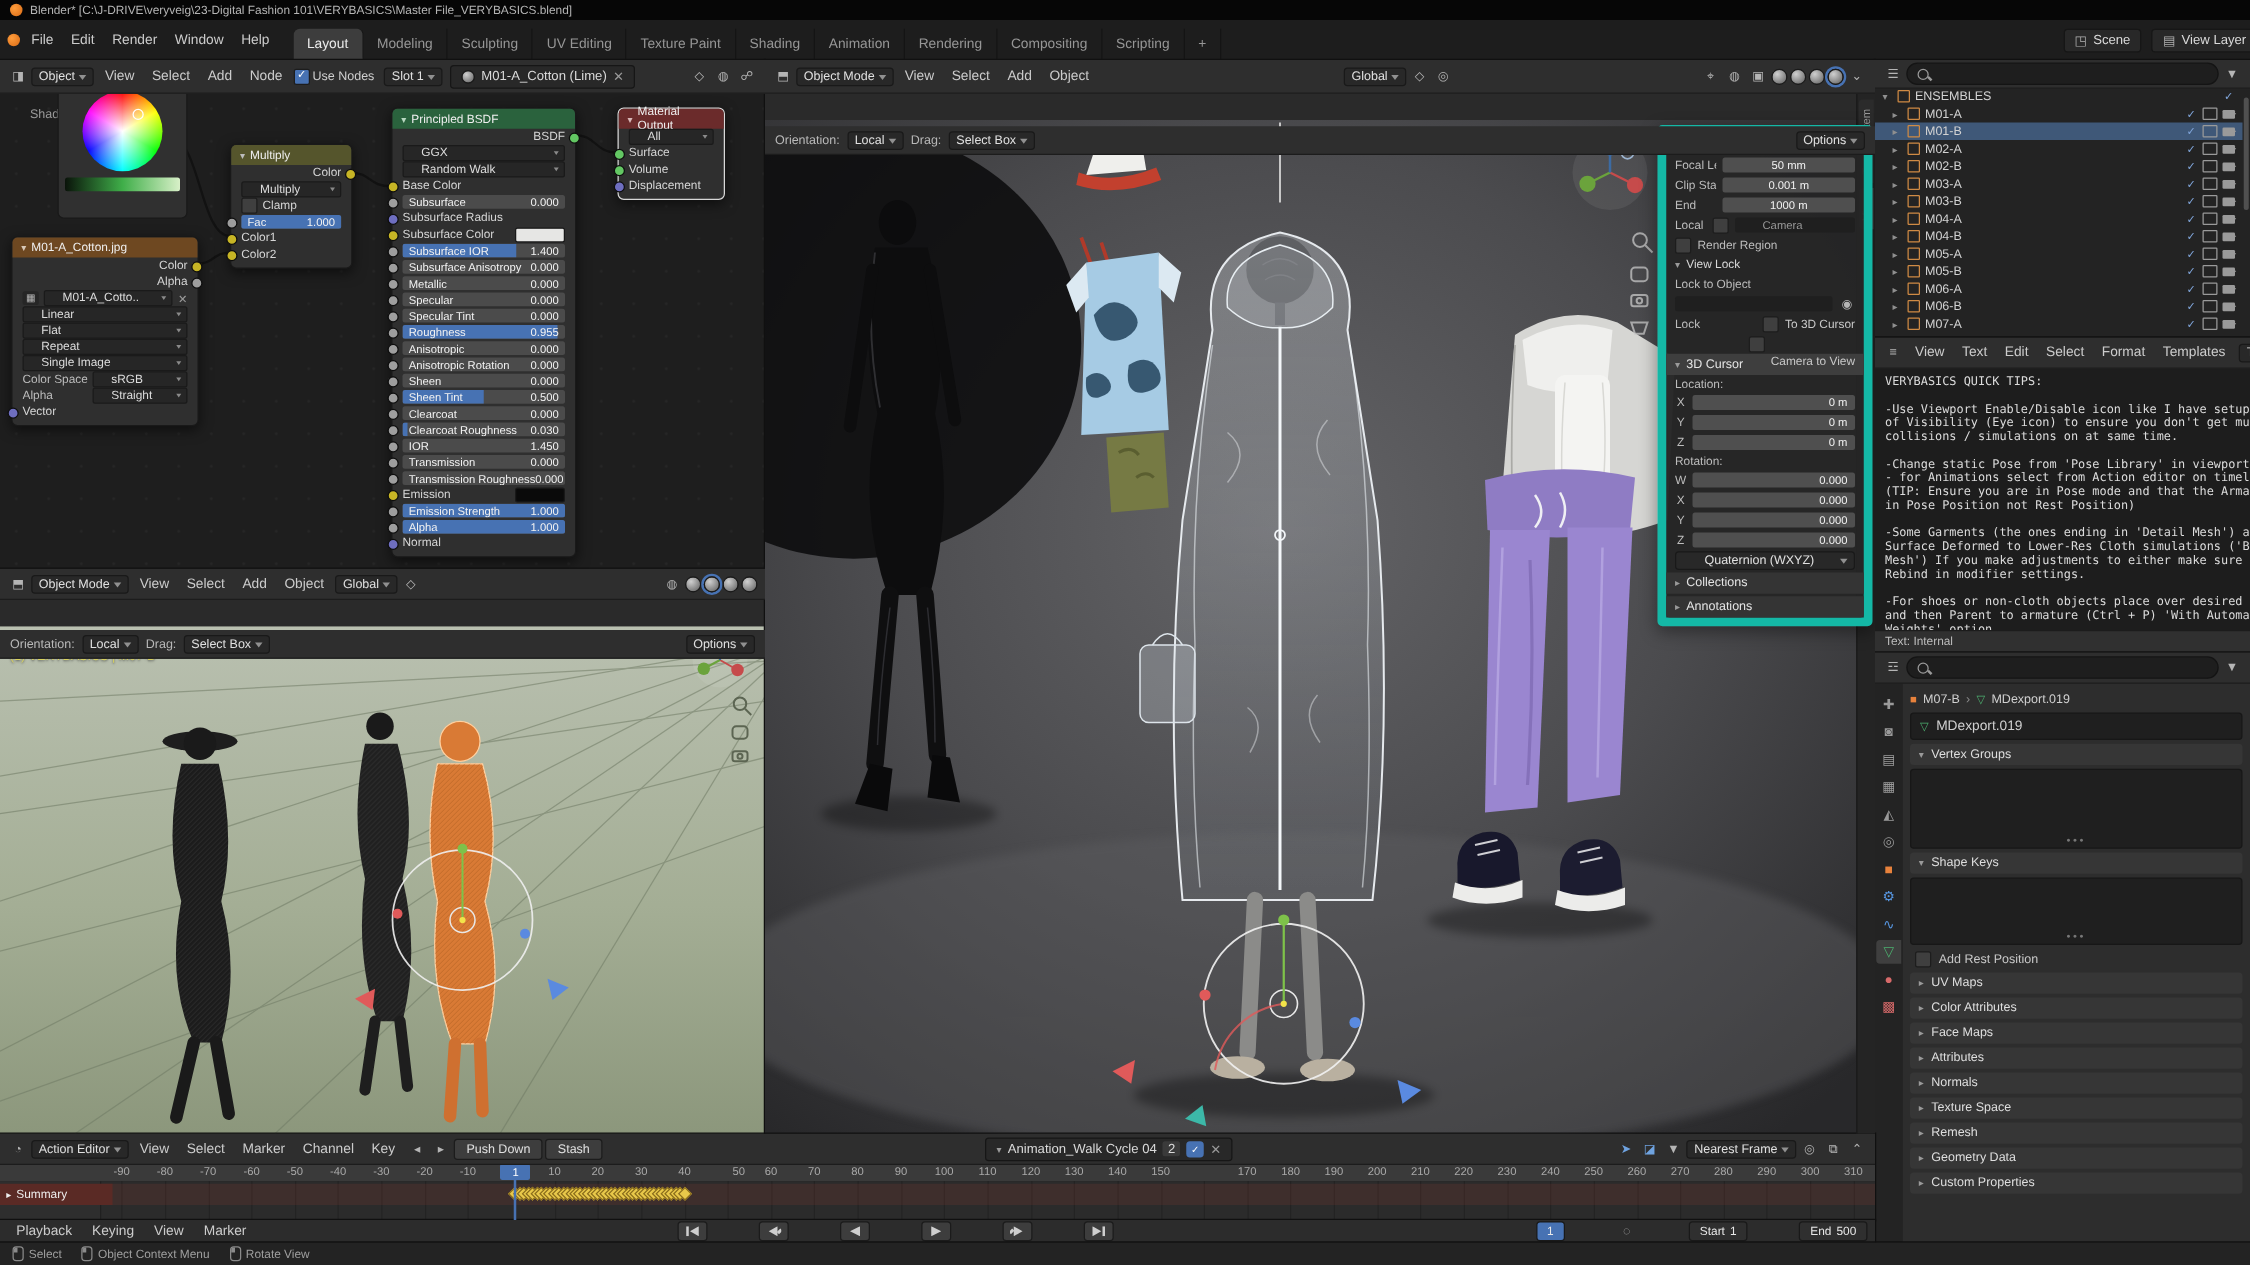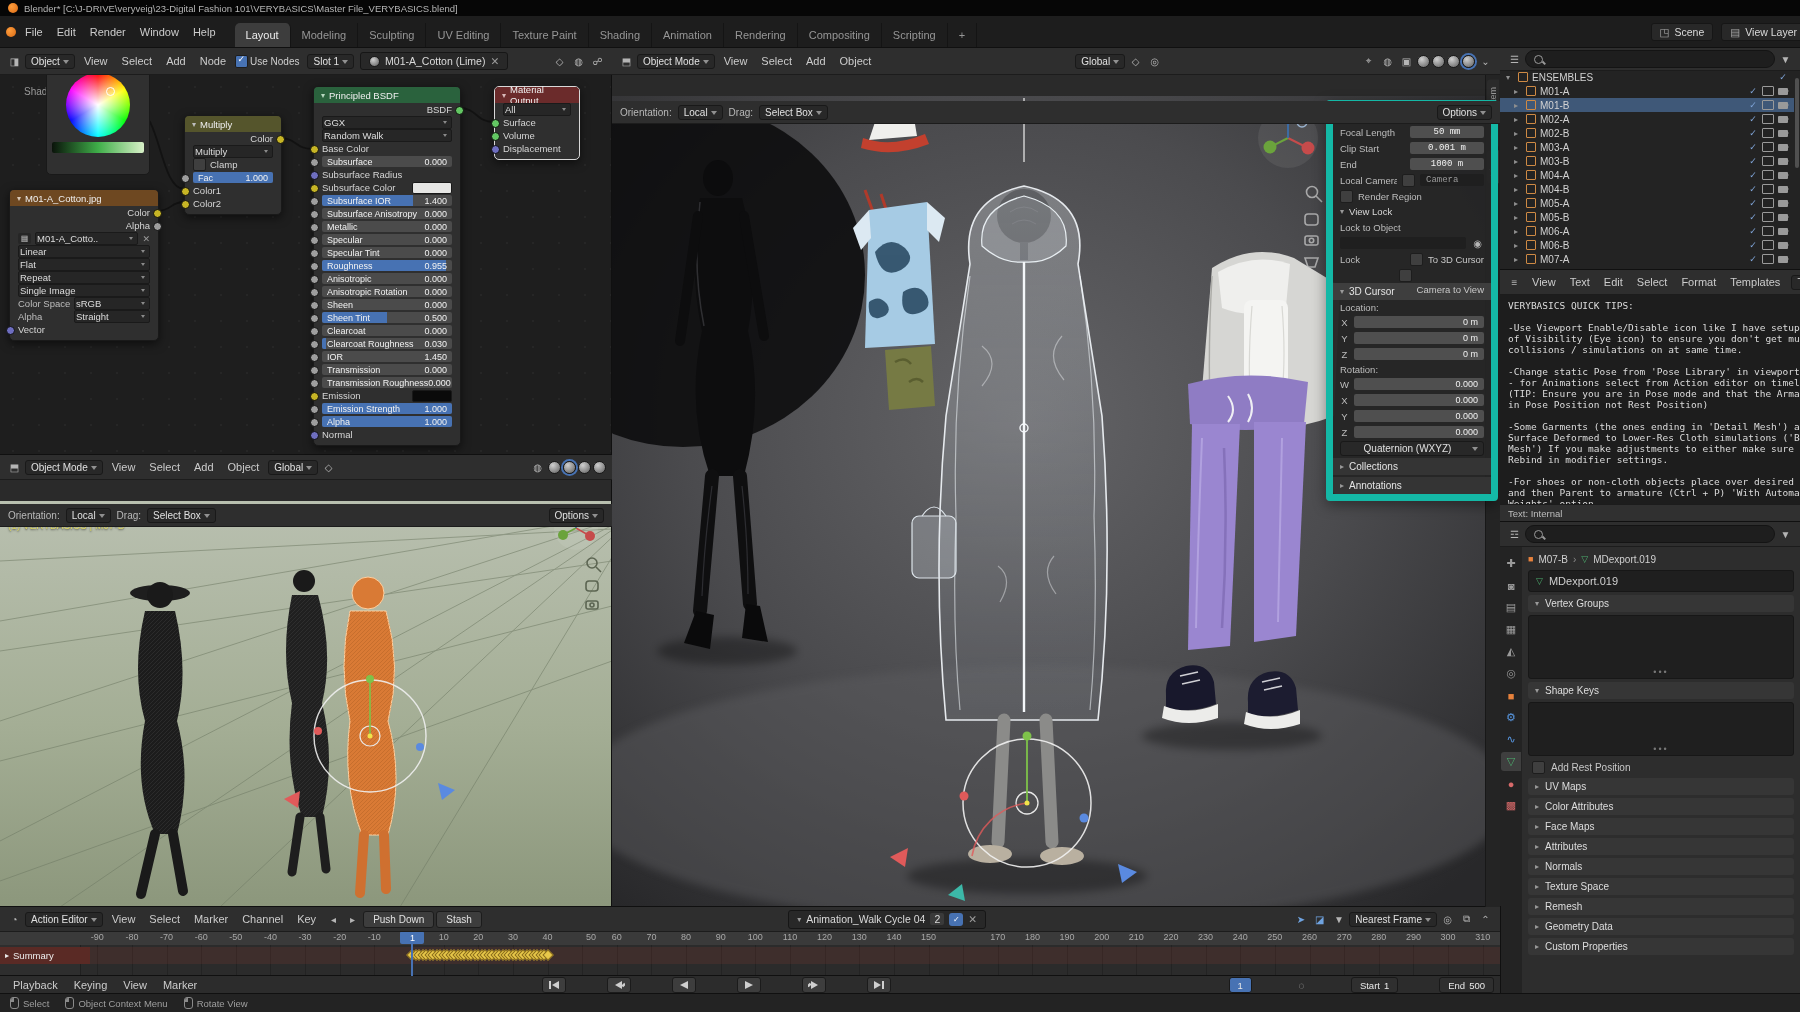--- a/index.html
+++ b/index.html
@@ -37,36 +37,36 @@
   #shader-canvas{position:absolute;left:0;top:26px;right:0;bottom:0;background:#1e1e1e;
      background-image:radial-gradient(#262626 1px,transparent 1.2px);background-size:26px 26px;}
   .node{position:absolute;background:#2f2f2f;border:1px solid #191919;border-radius:5px;box-shadow:0 3px 10px rgba(0,0,0,.55);font-size:9.5px;color:#d6d6d6;z-index:3;}
   .node.sel{border-color:#d8d8d8;}
   .node-h{height:16px;display:flex;align-items:center;gap:4px;padding:0 7px;border-radius:4px 4px 0 0;font-size:9.5px;color:#efefef;}
   .nrow{height:13px;display:flex;align-items:center;gap:4px;padding:0 8px;position:relative;}
   .nrow .lbl{flex:1;overflow:hidden;white-space:nowrap;}
   .nrow.right{justify-content:flex-end;}
   .sock{position:absolute;width:7px;height:7px;border-radius:50%;border:1px solid #0d0d0d;top:3px;}
   .sock.l{left:-4px;} .sock.r{right:-4px;}
-  .wdd{flex:1;background:#262626;border:1px solid #1a1a1a;border-radius:2px;height:11px;display:flex;align-items:center;padding:0 1px;position:relative;color:#ddd;}
+  .wdd{flex:1;background:#262626;border:1px solid #1a1a1a;border-radius:2px;height:11px;display:flex;align-items:center;padding:0 14px;position:relative;color:#ddd;}
   .wdd:after{content:"";position:absolute;right:4px;top:4px;border:2.5px solid transparent;border-top:3.5px solid #8a8a8a;}
   .wsl{flex:1;background:#4b4b4b;border-radius:2px;height:11px;display:flex;align-items:center;justify-content:space-between;padding:0 5px;color:#f2f2f2;position:relative;overflow:hidden;font-size:9px;}
   .wsl .fill{position:absolute;left:0;top:0;bottom:0;background:#4772b3;}
   .wsl span{position:relative;z-index:1;white-space:nowrap;}
   .swatch{width:38px;height:10px;border-radius:2px;border:1px solid #191919;}
   
   .ovl1{position:absolute;font-size:10px;color:#f0f0f0;text-shadow:0 1px 2px rgba(0,0,0,.6);z-index:5;}
   .ovl2{position:absolute;font-size:10px;color:#d8d25e;text-shadow:0 1px 2px rgba(0,0,0,.6);z-index:5;}
   
   #npanel{position:absolute;left:714px;top:52px;width:158px;background:rgba(37,37,37,.97);border:7px solid #14b8a6;border-radius:4px;z-index:5;font-size:9.5px;box-shadow:0 4px 14px rgba(0,0,0,.4);}
   .np-h{display:flex;gap:5px;align-items:center;height:17px;background:#3e3e3e;padding:0 7px;font-size:10px;color:#e4e4e4;}
   .np-sub{display:flex;gap:5px;align-items:center;height:15px;padding:0 7px;color:#d8d8d8;}
   .np-row{display:flex;align-items:center;gap:5px;padding:1px 7px;height:14px;}
   .np-lbl{flex:1;color:#bdbdbd;white-space:nowrap;overflow:hidden;}
-  .np-f{background:#4f4f4f;border-radius:2px;height:12px;display:flex;align-items:center;justify-content:center;color:#f2f2f2;font-size:9px;padding:0 6px;min-width:62px;font-family:Liberation Mono, monospace;}
+  .np-f{background:#4f4f4f;border-radius:2px;height:12px;display:flex;align-items:center;justify-content:center;color:#f2f2f2;font-size:9px;padding:0 22px;min-width:62px;}
   .np-f.dark{background:#1f1f1f;justify-content:flex-start;color:#9a9a9a;}
   .np-axis{width:9px;color:#bdbdbd;text-align:center;flex:none;}
   .np-fx{flex:1;background:#4f4f4f;border-radius:2px;height:12px;display:flex;align-items:center;justify-content:flex-end;padding:0 6px;color:#f2f2f2;font-size:9px;}
   .vtabs{position:absolute;right:0;top:26px;width:14px;bottom:0;background:#242424;border-left:1px solid #181818;z-index:4;display:flex;flex-direction:column;align-items:center;padding-top:6px;gap:4px;}
   .vtab{writing-mode:vertical-rl;transform:rotate(180deg);font-size:9px;color:#9a9a9a;background:#2b2b2b;padding:7px 1px;border-radius:0 3px 3px 0;}
   .vtab.active{background:#3d3d3d;color:#e8e8e8;}
   
   .ol-row{height:14px;display:flex;align-items:center;gap:4px;padding:0 6px 0 14px;font-size:10px;color:#d2d2d2;white-space:nowrap;}
   .ol-row.selected{background:#3f5878;}
   .ol-row .tri{color:#8f8f8f;font-size:8px;width:8px;flex:none;}

